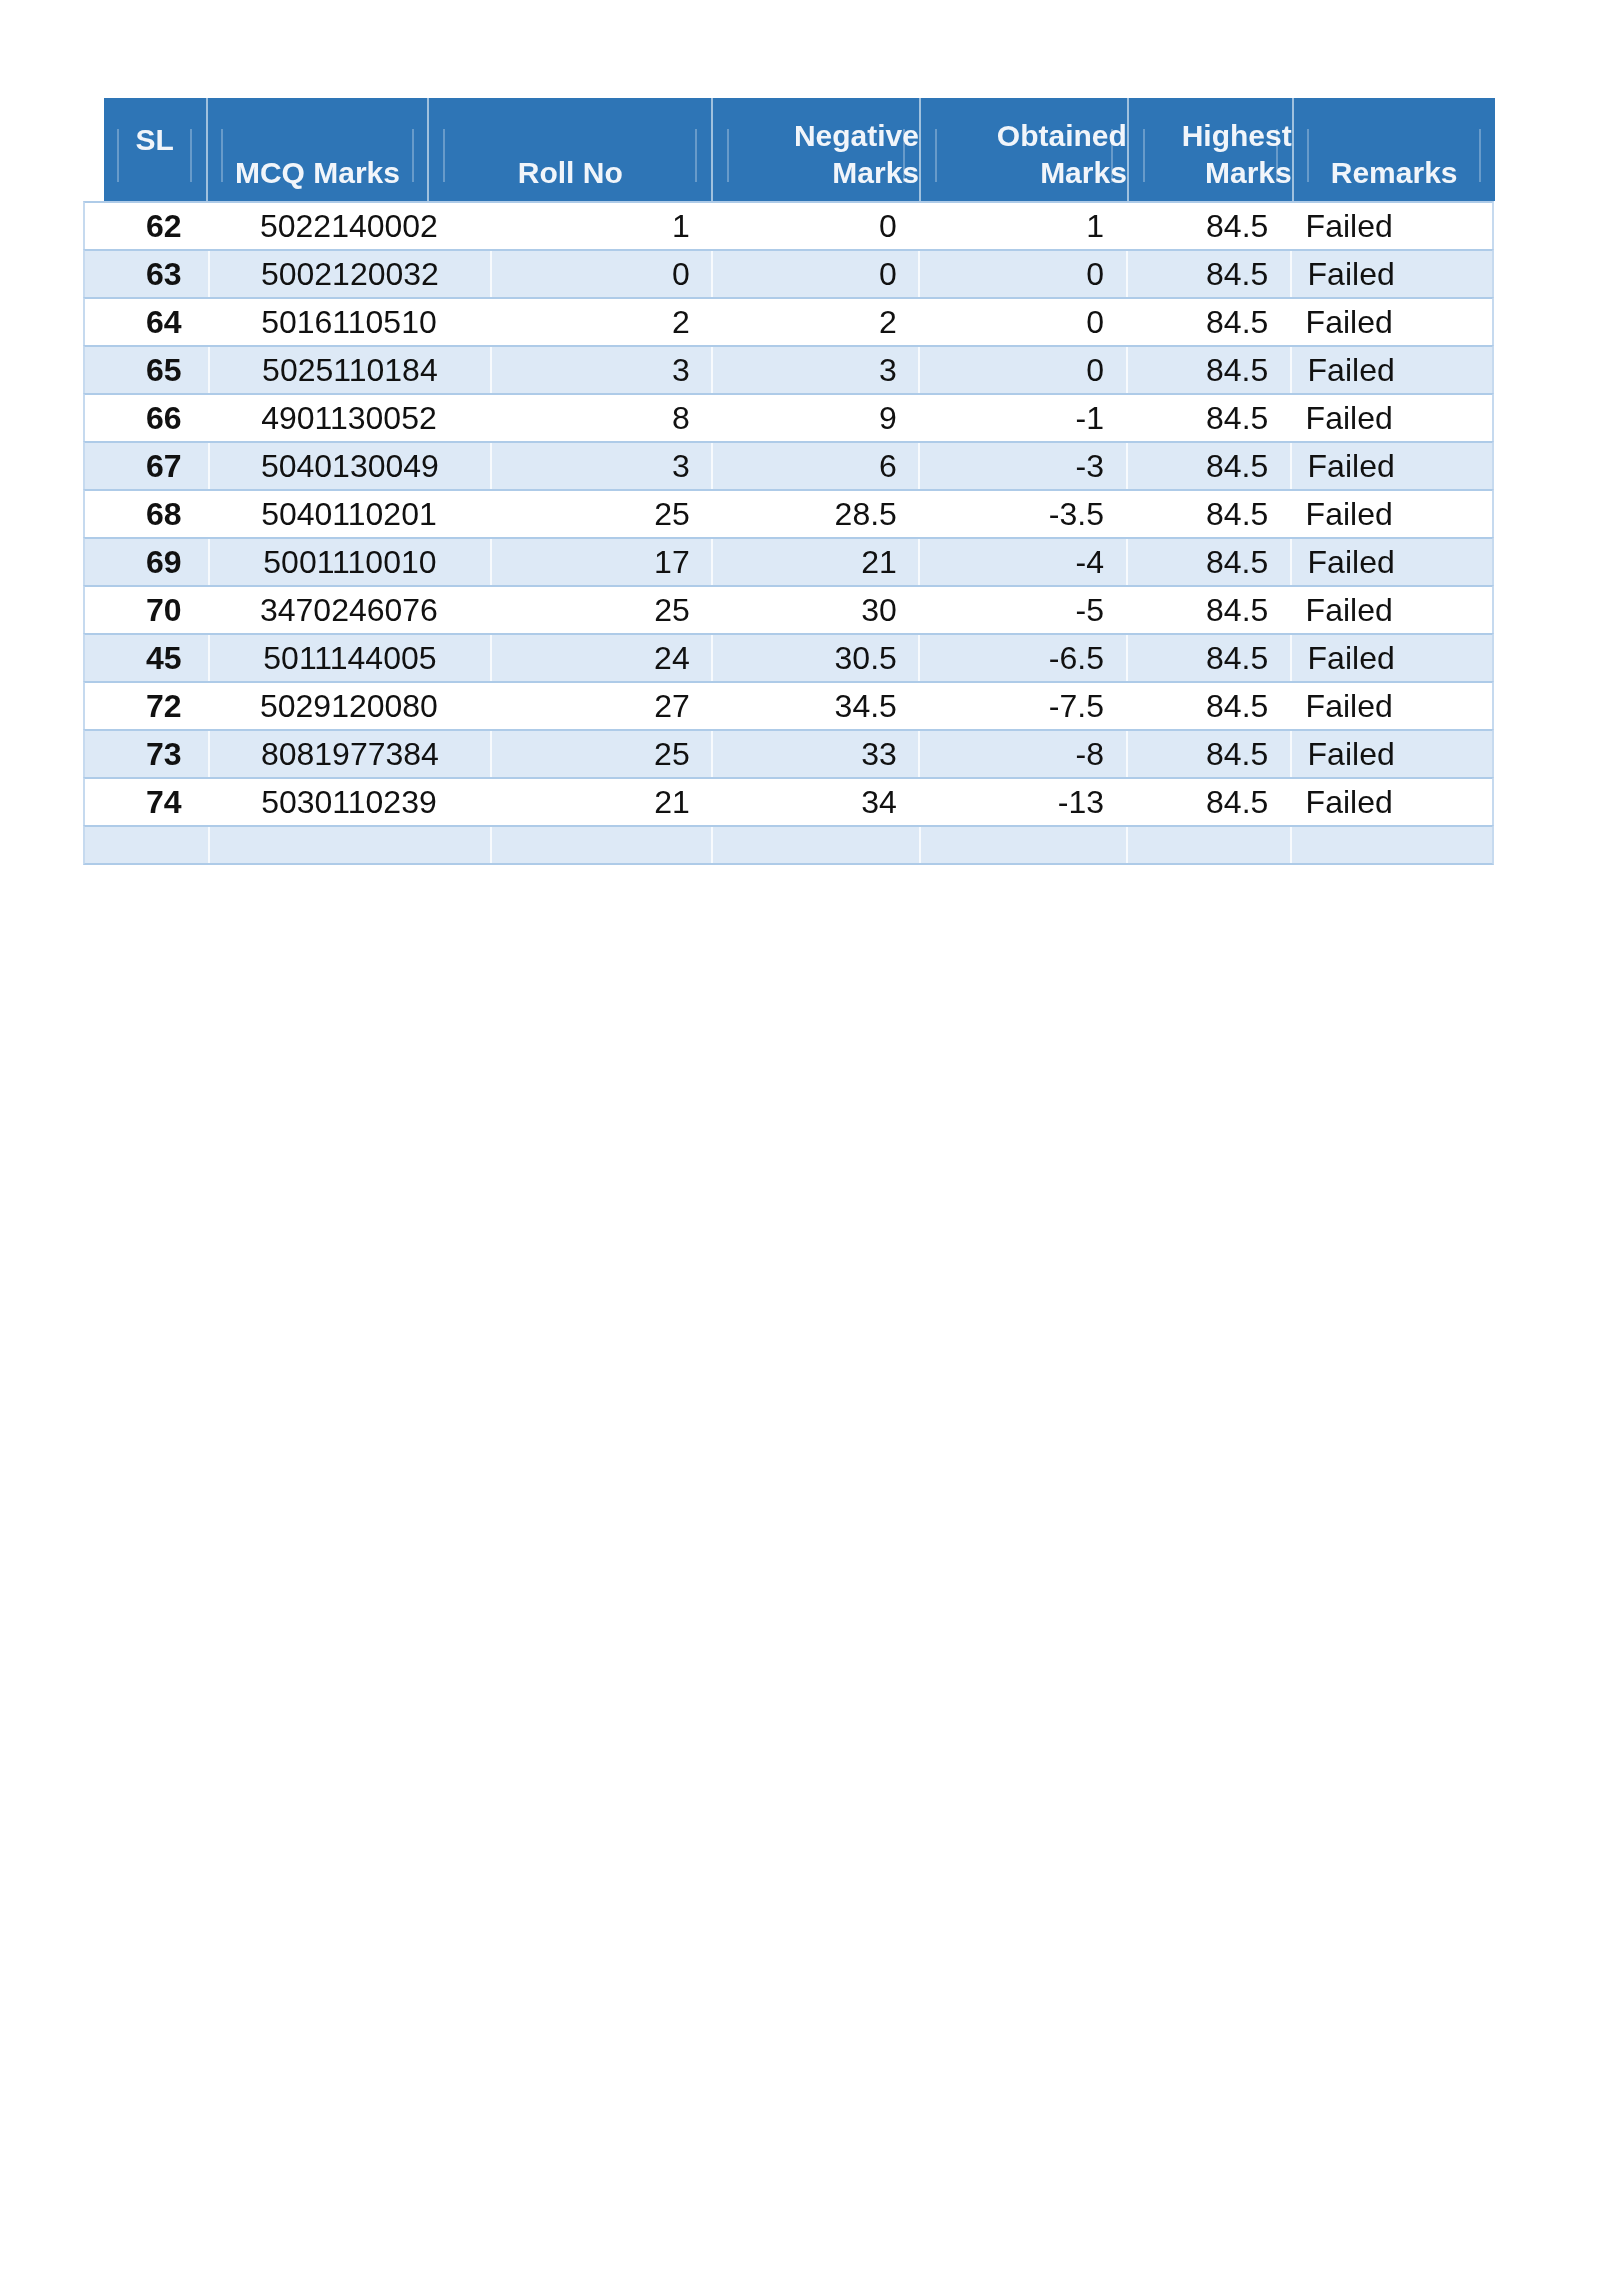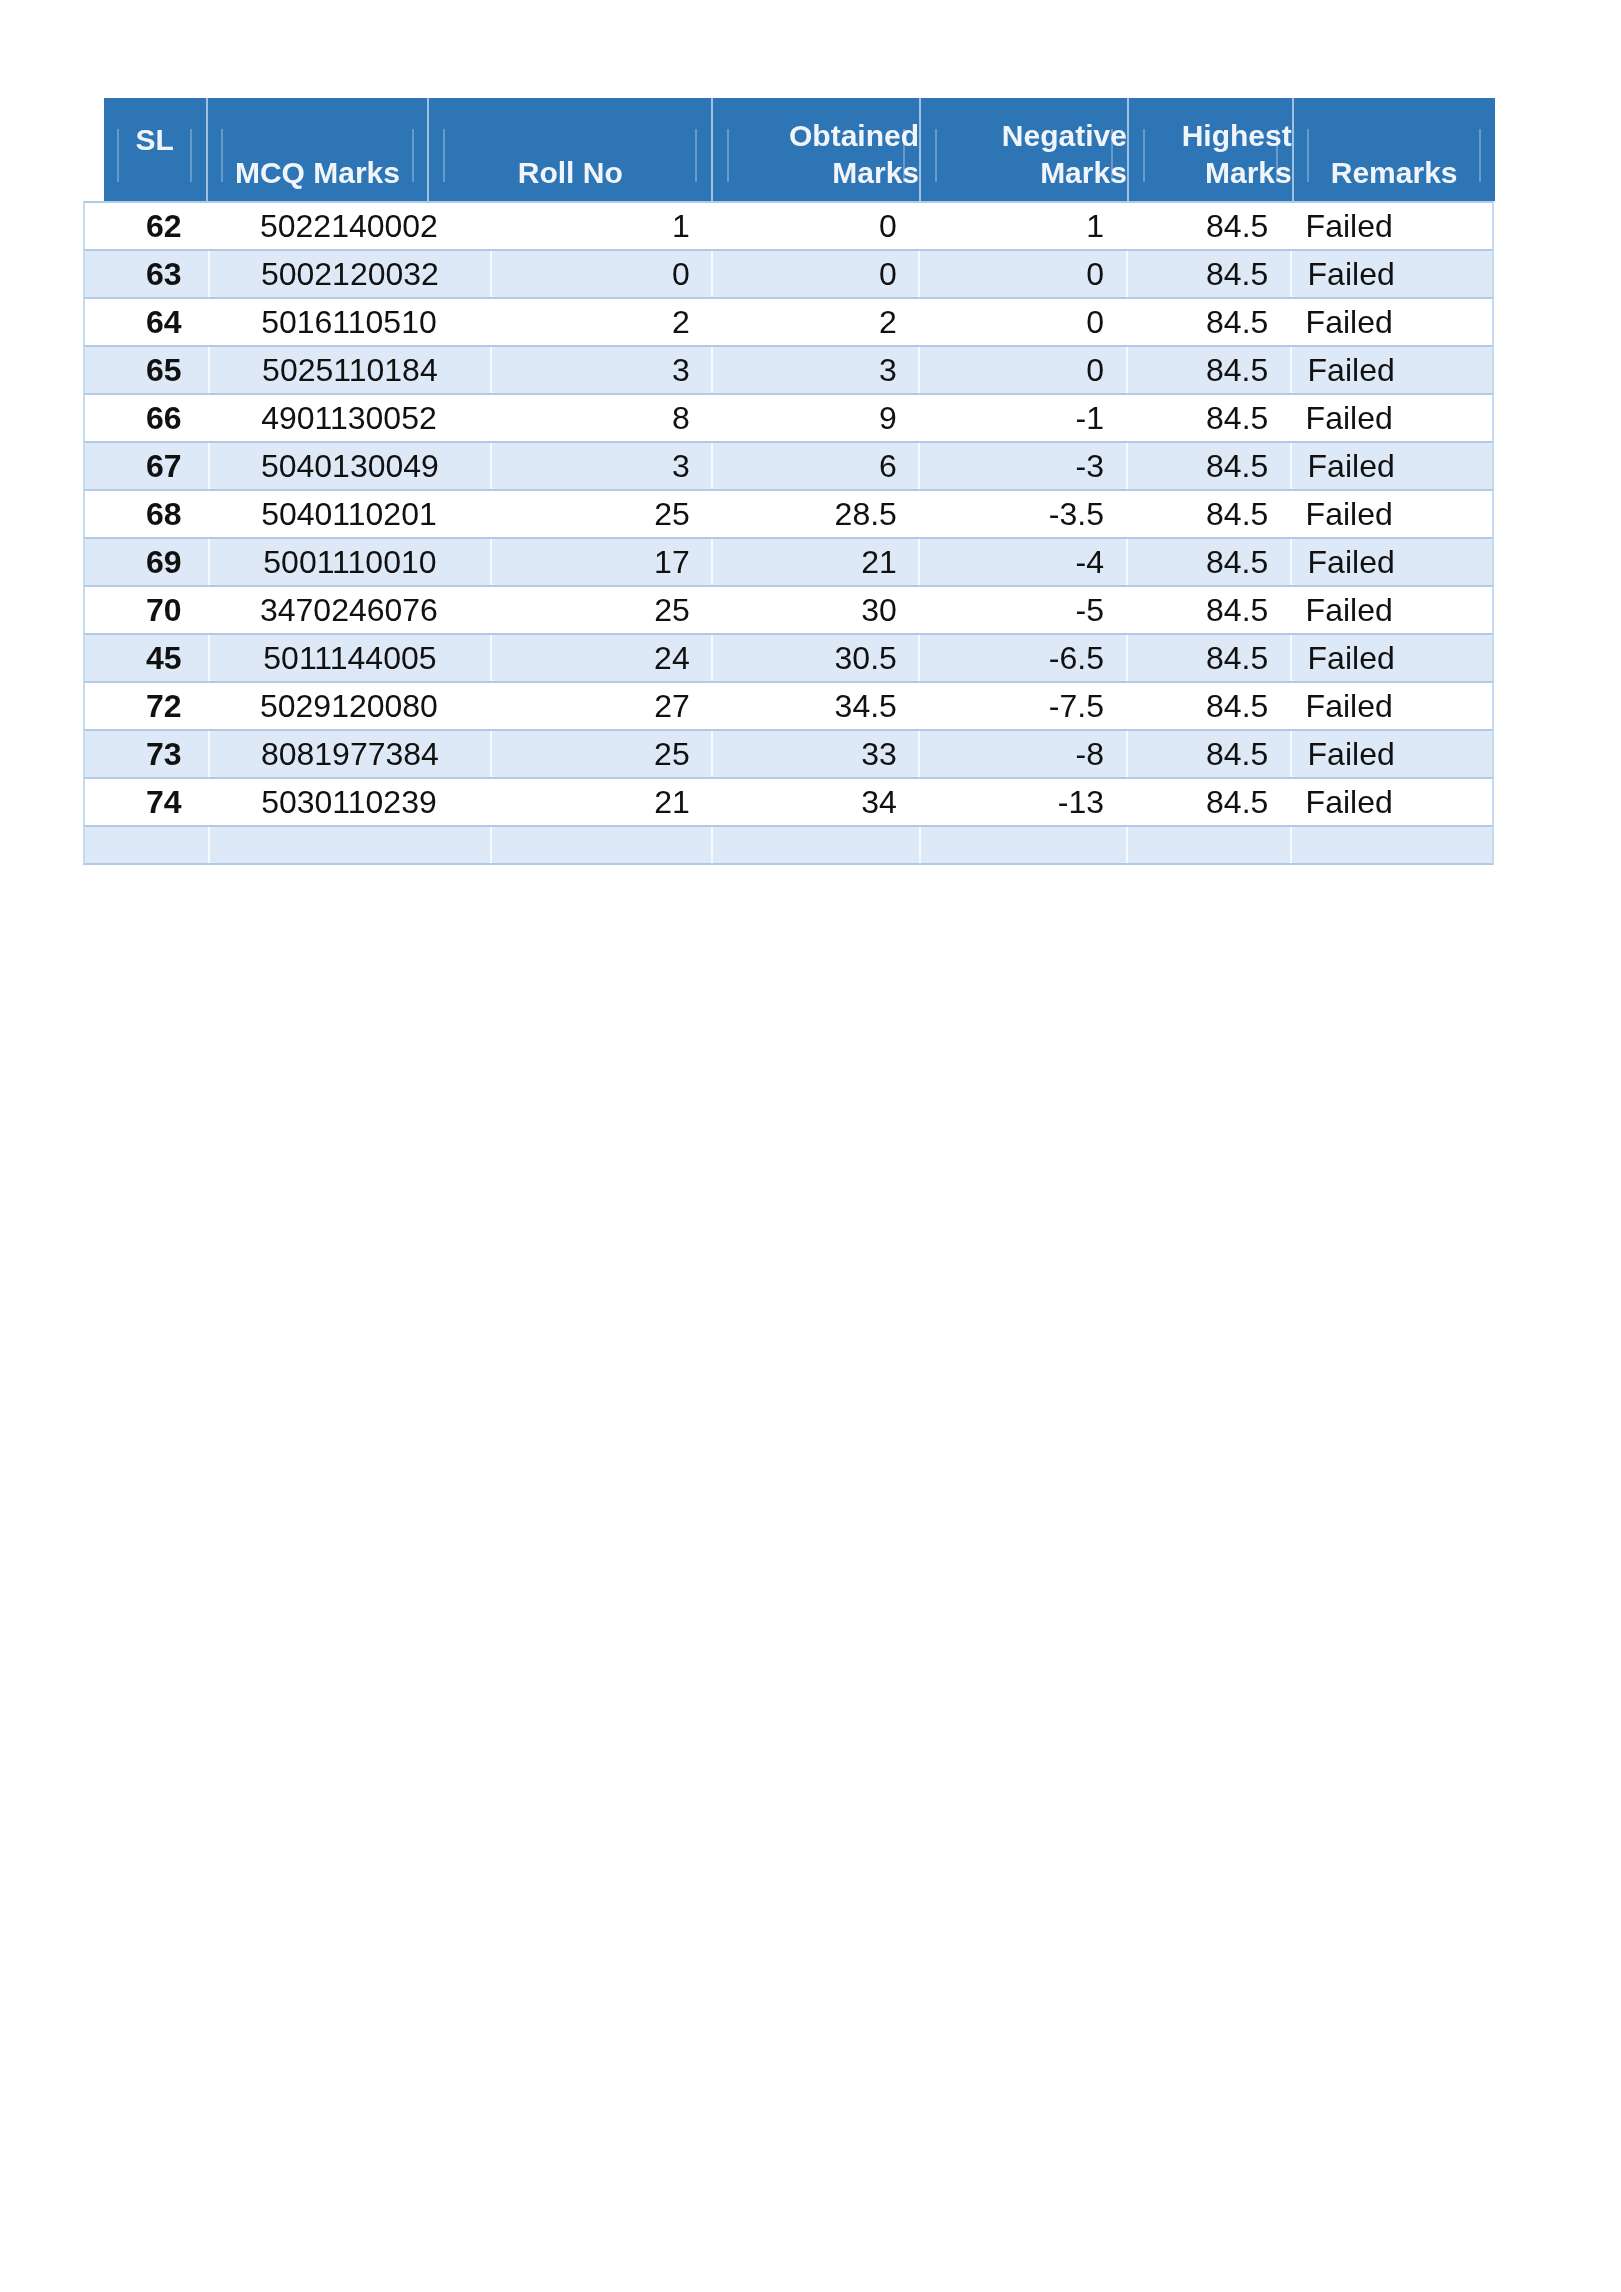--- a/index.html
+++ b/index.html
@@ -105,22 +105,22 @@
 </head>
 <body>
 
 <div class="page">
   <div class="table">
 
     <div class="thead">
       <div class="hcell hc-sl">SL</div>
       <div class="hcell hc-mcq">MCQ Marks</div>
       <div class="hcell hc-roll">Roll No</div>
+      <div class="hcell hc-negative">Negative Marks</div>
       <div class="hcell hc-obtained">Obtained Marks</div>
-      <div class="hcell hc-negative">Negative Marks</div>
       <div class="hcell hc-highest">Highest Marks</div>
       <div class="hcell hc-remarks">Remarks</div>
     </div>
 
     <div class="tbody">
         <div class="row">
           <div class="cell c0 al-center bold">62</div>
           <div class="cell c1 al-center">5022140002</div>
           <div class="cell c2 al-right">1</div>
           <div class="cell c3 al-right">0</div>

